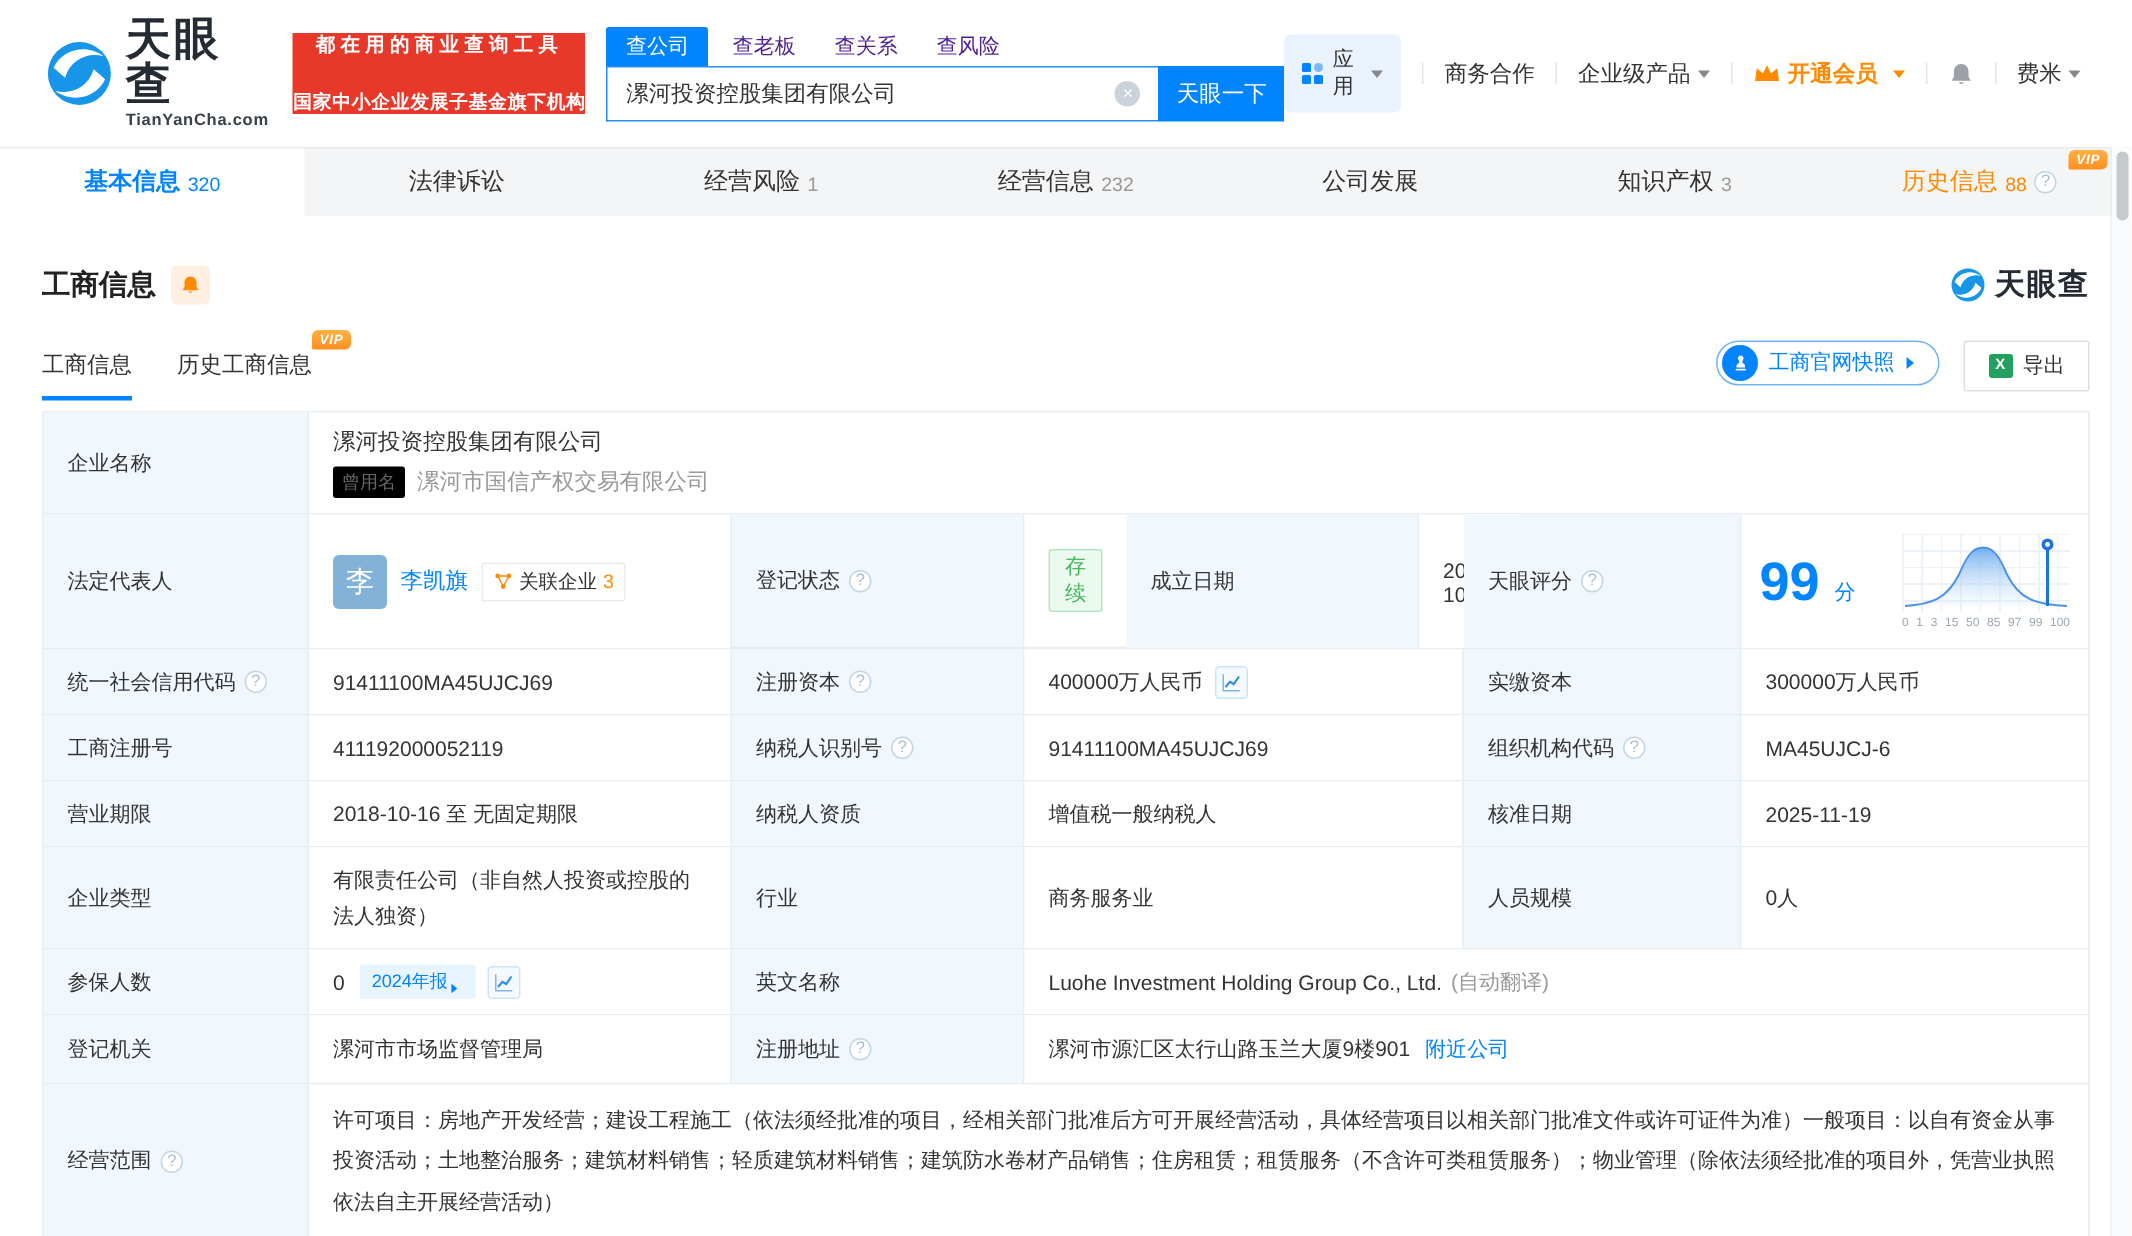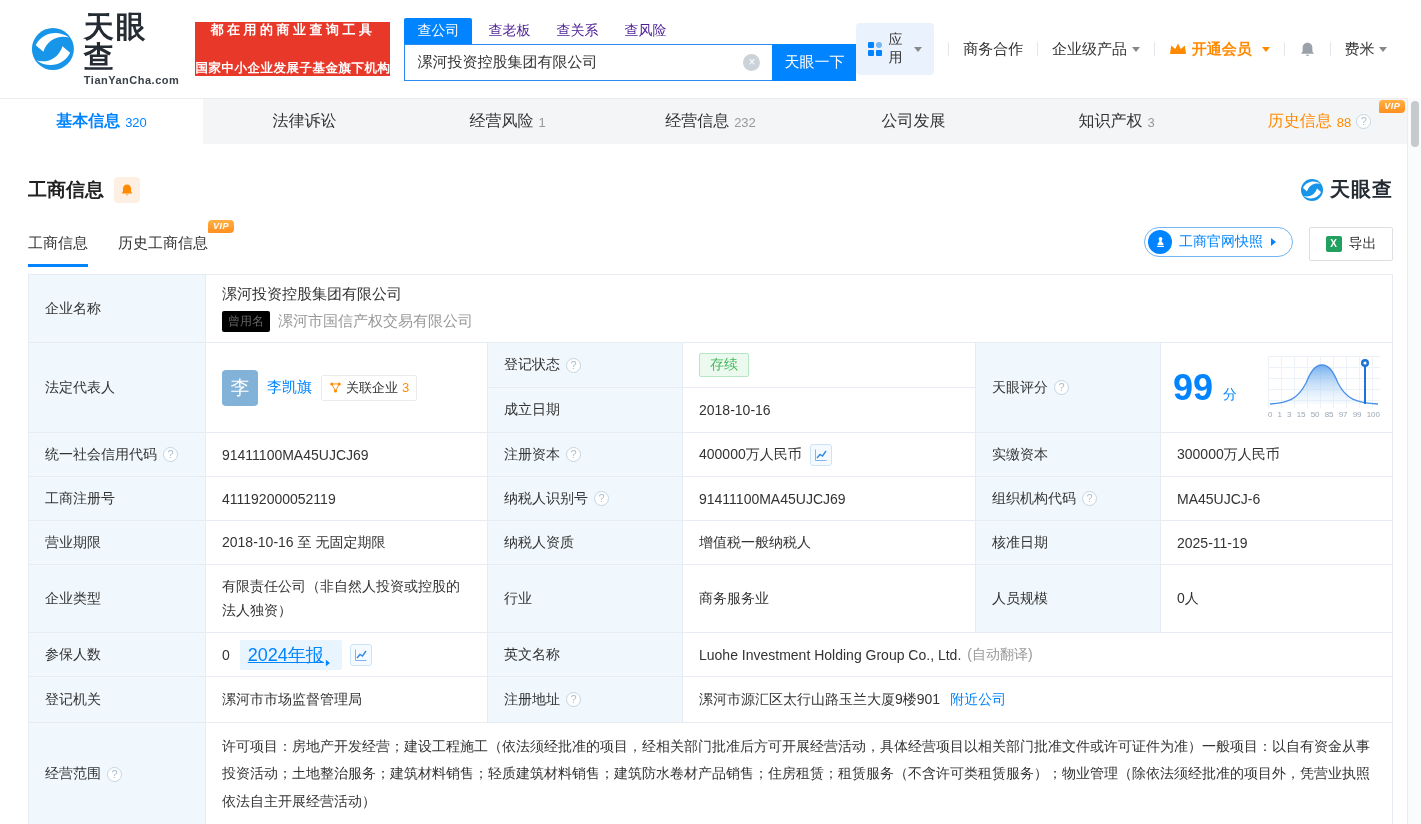--- a/index.html
+++ b/index.html
@@ -89,21 +89,21 @@
   .trow { display:flex; border-bottom:1px solid #e6ecf2; }
   .trow:last-child { border-bottom:none; }
   .cell { padding:0 16px; display:flex; align-items:center; border-right:1px solid #e6ecf2; }
   .trow > .cell:last-child, .subrow > .cell:last-child { border-right:none; }
   .lbl { background:#f1f8fd; color:#333; }
   .val { background:#fff; color:#333; }
   .c1 { width:177px; } .c2 { width:282px; } .c3 { width:195px; } .c4 { width:293px; }
   .c5 { width:185px; } .c6 { flex:1; }
   .rh1 { height:68px; } .rh2 { height:90px; } .rh3 { height:44px; } .rh6 { height:68px; }
   .rh8 { height:46px; } .rh9 { height:102px; }
-  .mid { width:488px; display:flex; flex-direction:column; border-right:1px solid #e6ecf2; }
+  .mid { width:488px; display:flex; flex-direction:row; border-right:1px solid #e6ecf2; }
   .subrow { flex:1; display:flex; }
   .subrow:first-child { border-bottom:1px solid #e6ecf2; }
   .subrow .lbl { width:195px; }
   .subrow .val { flex:1; }
 
   .help { width:15px; height:15px; border-radius:50%; border:1px solid #c3d6e4; color:#a9bfce;
           font-size:11px; line-height:13px; text-align:center; display:inline-block; margin-left:6px;
           background:#fff; cursor:pointer; flex:none; }
   .stack { display:flex; flex-direction:column; justify-content:center; gap:7px; align-items:flex-start; }
   .cname { font-size:15px; color:#333; }
@@ -116,22 +116,22 @@
   .rep-link { color:#0084ff; font-size:15px; margin:0 9px; cursor:pointer; white-space:nowrap; }
   .rel-badge { display:flex; align-items:center; gap:4px; border:1px solid #ebebeb; border-radius:2px;
                padding:3px 7px; font-size:13px; cursor:pointer; background:#fff; white-space:nowrap; }
   .rel-count { color:#ff8a00; }
 
   .status-badge { color:#45b95c; background:#ebf9ef; border:1px solid #b4e6c4; border-radius:2px;
                   padding:2px 10px; font-size:14px; }
 
   .trend-box { width:22px; height:22px; border:1px solid #cde3f7; background:#f4faff; border-radius:3px;
                display:flex; align-items:center; justify-content:center; margin-left:8px; cursor:pointer; flex:none; }
-  .report-badge { display:flex; align-items:flex-end; background:#e8f4fe; color:#0084ff; font-size:18px;
-                  padding:3px 8px; border-radius:2px; margin-left:10px; cursor:pointer; white-space:nowrap;text-decoration:underline; }
+  .report-badge { display:flex; align-items:flex-end; background:#e8f4fe; color:#0084ff; font-size:12px;
+                  padding:3px 8px; border-radius:2px; margin-left:10px; cursor:pointer; white-space:nowrap; }
   .report-badge .tri-right { border-left-color:#0084ff; transform:scale(.8); }
 
   .score-cell { padding:0 12px; gap:8px; }
   .score-num { font-size:36px; font-weight:bold; color:#0084ff; line-height:36px; }
   .score-unit { font-size:14px; color:#0084ff; margin:14px 0 0 2px; }
   .score-chart { width:112px; margin-left:auto; }
   .score-chart svg { display:block;
     background-image: repeating-linear-gradient(to right,#edf2f8 0 1px,transparent 1px 13px),
                       repeating-linear-gradient(to bottom,#edf2f8 0 1px,transparent 1px 11px); }
   .ticks { display:flex; justify-content:space-between; margin-top:2px; }

